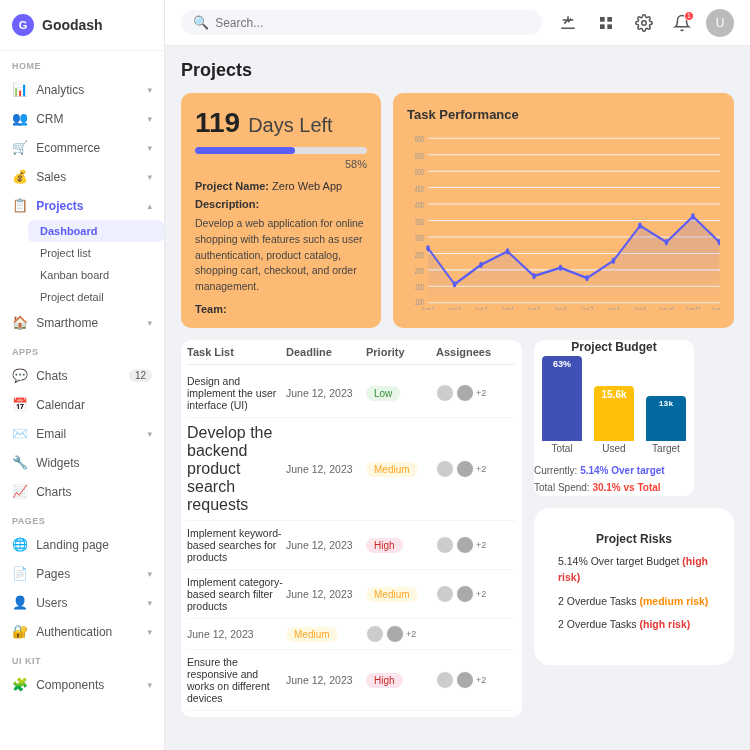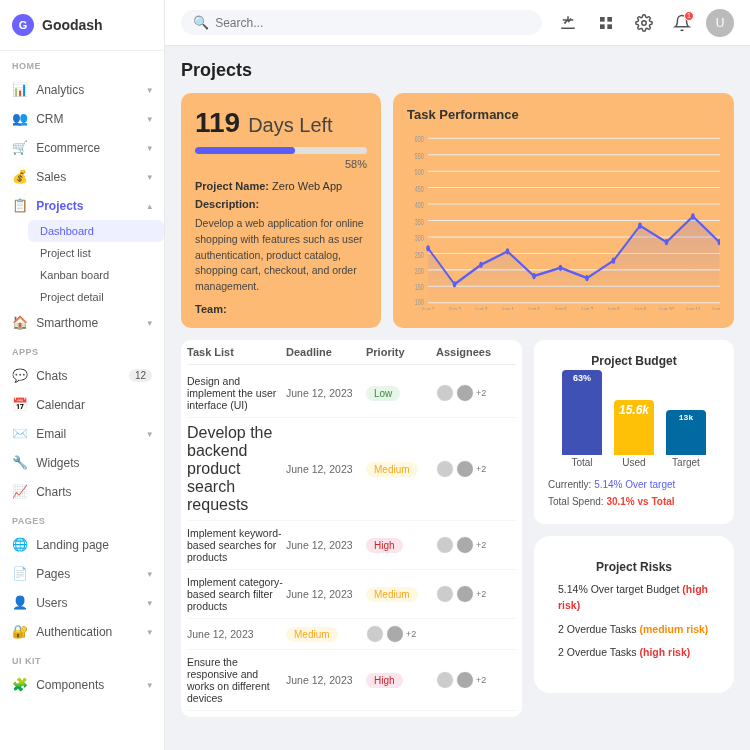--- a/index.html
+++ b/index.html
@@ -11,21 +11,21 @@
     .logo-circle { width: 22px; height: 22px; border-radius: 50%; background: #6c63ff; display: flex; align-items: center; justify-content: center; color: #fff; font-size: 11px; font-weight: bold; }
     .logo-text { font-size: 14px; font-weight: 700; color: #333; }
     .sidebar-section-label { font-size: 9px; font-weight: 700; color: #aaa; text-transform: uppercase; padding: 10px 12px 4px; letter-spacing: 0.5px; }
     .sidebar-item { display: flex; align-items: center; justify-content: space-between; padding: 7px 12px; cursor: pointer; color: #555; font-size: 12px; }
     .sidebar-item-left { display: flex; align-items: center; gap: 8px; }
     .sidebar-item.active > .sidebar-item-left { color: #5b5ef4; font-weight: 600; }
     .sidebar-item .chevron { font-size: 9px; color: #aaa; }
     .sidebar-item .badge { background: #eee; color: #555; border-radius: 8px; padding: 1px 6px; font-size: 10px; }
     .sidebar-sub { padding-left: 28px; }
     .sidebar-sub-item { padding: 5px 12px; cursor: pointer; color: #555; font-size: 11px; }
-    .sidebar-sub-item.active { color: #5b5ef4; font-weight: 400; background: #eef0ff; border-radius: 6px; }
+    .sidebar-sub-item.active { color: #5b5ef4; font-weight: 700; background: #eef0ff; border-radius: 6px; }
 
     
     .main { flex: 1; display: flex; flex-direction: column; overflow: hidden; }
     .topbar { background: #fff; display: flex; align-items: center; padding: 8px 16px; gap: 12px; border-bottom: 1px solid #e8e8e8; height: 46px; flex-shrink: 0; }
     .search-box { flex: 1; display: flex; align-items: center; background: #f5f6fa; border-radius: 20px; padding: 5px 12px; gap: 6px; }
     .search-box input { background: none; border: none; outline: none; font-size: 12px; color: #333; width: 100%; }
     .topbar-icons { display: flex; align-items: center; gap: 10px; }
     .topbar-icon { width: 28px; height: 28px; display: flex; align-items: center; justify-content: center; cursor: pointer; color: #555; font-size: 16px; position: relative; }
     .notif-badge { position: absolute; top: 2px; right: 2px; width: 10px; height: 10px; background: #f44; border-radius: 50%; border: 1px solid #fff; font-size: 7px; color: #fff; display: flex; align-items: center; justify-content: center; }
     .avatar { width: 28px; height: 28px; border-radius: 50%; background: #bbb; cursor: pointer; overflow: hidden; display: flex; align-items: center; justify-content: center; color: #fff; font-size: 12px; }
@@ -50,42 +50,42 @@
     .team-lbl { font-weight: 700; font-size: 11px; margin-top: 8px; }
 
     
     .chart-title { font-size: 13px; font-weight: 600; margin-bottom: 8px; color: #333; }
     .chart-area { position: relative; height: 180px; }
     svg.line-chart { width: 100%; height: 100%; }
 
     
     .mid-row { display: flex; gap: 12px; margin-bottom: 12px; }
     .task-card { flex: 1; background: #fff; border-radius: 10px; padding: 6px; }
-    .budget-card { width: 200px; flex-shrink: 0; background: #fff; border-radius: 10px; padding: 14px; }
+    .budget-card { width: 160px; flex-shrink: 0; background: #fff; border-radius: 10px; padding: 0; }
 
     .table-header { display: grid; grid-template-columns: 1fr 80px 70px 80px; font-size: 11px; font-weight: 600; color: #555; border-bottom: 1px solid #eee; padding-bottom: 6px; margin-bottom: 4px; }
     .table-row { display: grid; grid-template-columns: 1fr 80px 70px 80px; font-size: 10.5px; padding: 6px 0; border-bottom: 1px solid #f5f5f5; align-items: center; }
     .priority-badge { padding: 2px 8px; border-radius: 10px; font-size: 10px; display: inline-block; }
     .priority-low { background: #e8f5e9; color: #388e3c; }
     .priority-medium { background: #fff8e1; color: #f9a825; }
     .priority-high { background: #fce4ec; color: #c62828; }
     .assignees { display: flex; align-items: center; gap: 2px; }
     .mini-avatar { width: 18px; height: 18px; border-radius: 50%; background: #ccc; border: 1px solid #fff; }
     .mini-avatar-2 { background: #aaa; }
     .plus-num { font-size: 9px; color: #777; }
 
     
     .budget-title { font-size: 12px; font-weight: 600; text-align: center; margin-bottom: 10px; }
     .budget-bars { display: flex; gap: 12px; justify-content: center; align-items: flex-end; height: 90px; margin-bottom: 6px; }
     .budget-bar-wrap { display: flex; flex-direction: column; align-items: center; gap: 2px; }
     .budget-bar { width: 40px; border-radius: 4px 4px 0 0; position: relative; display: flex; align-items: flex-start; justify-content: center; }
     .budget-bar-label { font-size: 9px; font-weight: 700; color: #fff; padding-top: 3px; }
     .budget-col-label { font-size: 10px; color: #555; }
     .budget-info { font-size: 10px; color: #555; margin-top: 8px; line-height: 1.7; }
-    .text-over { color: #5b5ef4; font-weight: 400; }
+    .text-over { color: #5b5ef4; font-weight: 700; }
     .text-spend { color: #f44336; font-weight: 600; }
 
     
     .risks-card { background: #fff; border-radius: 16px; padding: 24px; width: 200px; flex-shrink: 0; }
     .risks-title { font-size: 12px; font-weight: 600; text-align: center; margin-bottom: 8px; }
     .risk-item { font-size: 10.5px; color: #333; margin-bottom: 8px; line-height: 1.5; }
     .risk-high { color: #e53935; font-weight: 600; }
     .risk-medium { color: #fb8c00; font-weight: 600; }
 
     .sidebar-item-icon { font-size: 13px; }
@@ -436,21 +436,21 @@
           <div class="budget-title">Project Budget</div>
           <div class="budget-bars">
             <div class="budget-bar-wrap">
               <div class="budget-bar" style="height:85px;background:#3f51b5;">
                 <span class="budget-bar-label">63%</span>
               </div>
               <span class="budget-col-label">Total</span>
             </div>
             <div class="budget-bar-wrap">
               <div class="budget-bar" style="height:55px;background:#ffc107;">
-                <span class="budget-bar-label" style="font-size:12px;font-style:italic;">15.6k</span>
+                <span class="budget-bar-label" style="font-size:10px;">15.6k</span>
               </div>
               <span class="budget-col-label">Used</span>
             </div>
             <div class="budget-bar-wrap">
               <div class="budget-bar" style="height:45px;background:#0369a1;font-family:Liberation Mono, monospace;">
                 <span class="budget-bar-label" style="font-size:8px;">13k</span>
               </div>
               <span class="budget-col-label">Target</span>
             </div>
           </div>

